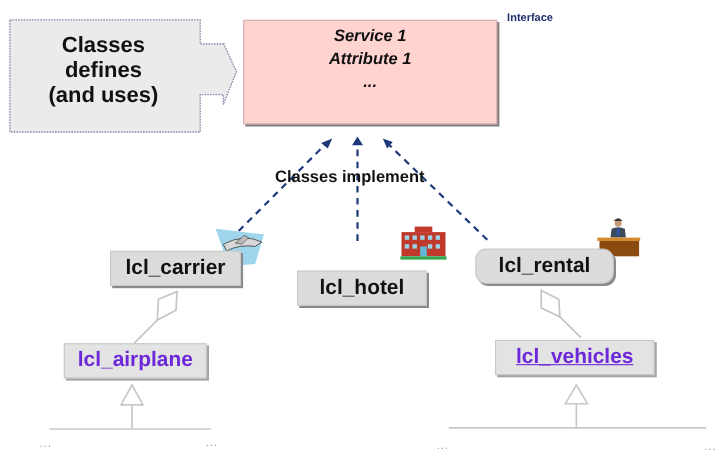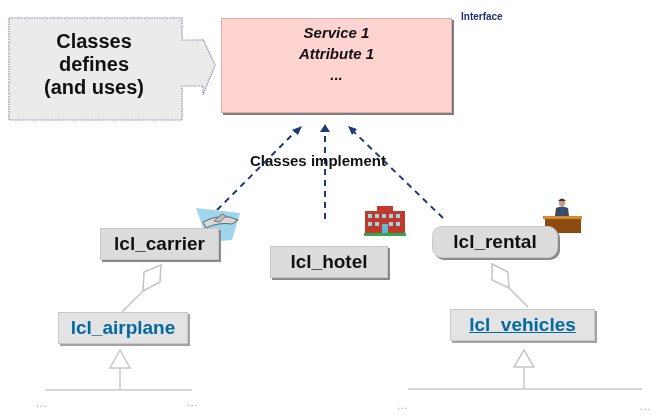--- a/index.html
+++ b/index.html
@@ -18,21 +18,21 @@
 
     .iface-title { position: absolute; left: 461px; top: 11px; font-weight: bold;
       font-size: 10px; color: #1f2f6e; }
 
     .impl-label { position: absolute; left: 250px; top: 152px; font-weight: bold;
       font-size: 15px; color: #111; }
 
     .cls { position: absolute; background: #dcdcdc; border: 1px solid #c8c8c8;
       box-shadow: 2px 2px 0 #8a8a8a; text-align: center; font-weight: bold;
       font-size: 19px; line-height: 30px; height: 30px; color: #111; }
-    .cls.faded { background: #e3e3e3; color: #0369a1; box-shadow: 2px 2px 0 #a3a3a3; }
+    .cls.faded { background: #e3e3e3; color: #6d28d9; box-shadow: 2px 2px 0 #a3a3a3; }
 
     .ellipsis { position: absolute; color: #9a9a9a; font-size: 10px; letter-spacing: 1px; }
   </style>
 </head>
 <body>
 
 <svg id="diagram" width="658" height="420">
 
   <path d="M9,18 L182,18 L182,40 L203,40 L203,39 L215,65 L203,95 L203,86 L182,86 L182,120 L9,120 Z" fill="#ebebeb" stroke="#8a8fa8" stroke-width="1.2" stroke-dasharray="1.5,1"></path>
 

